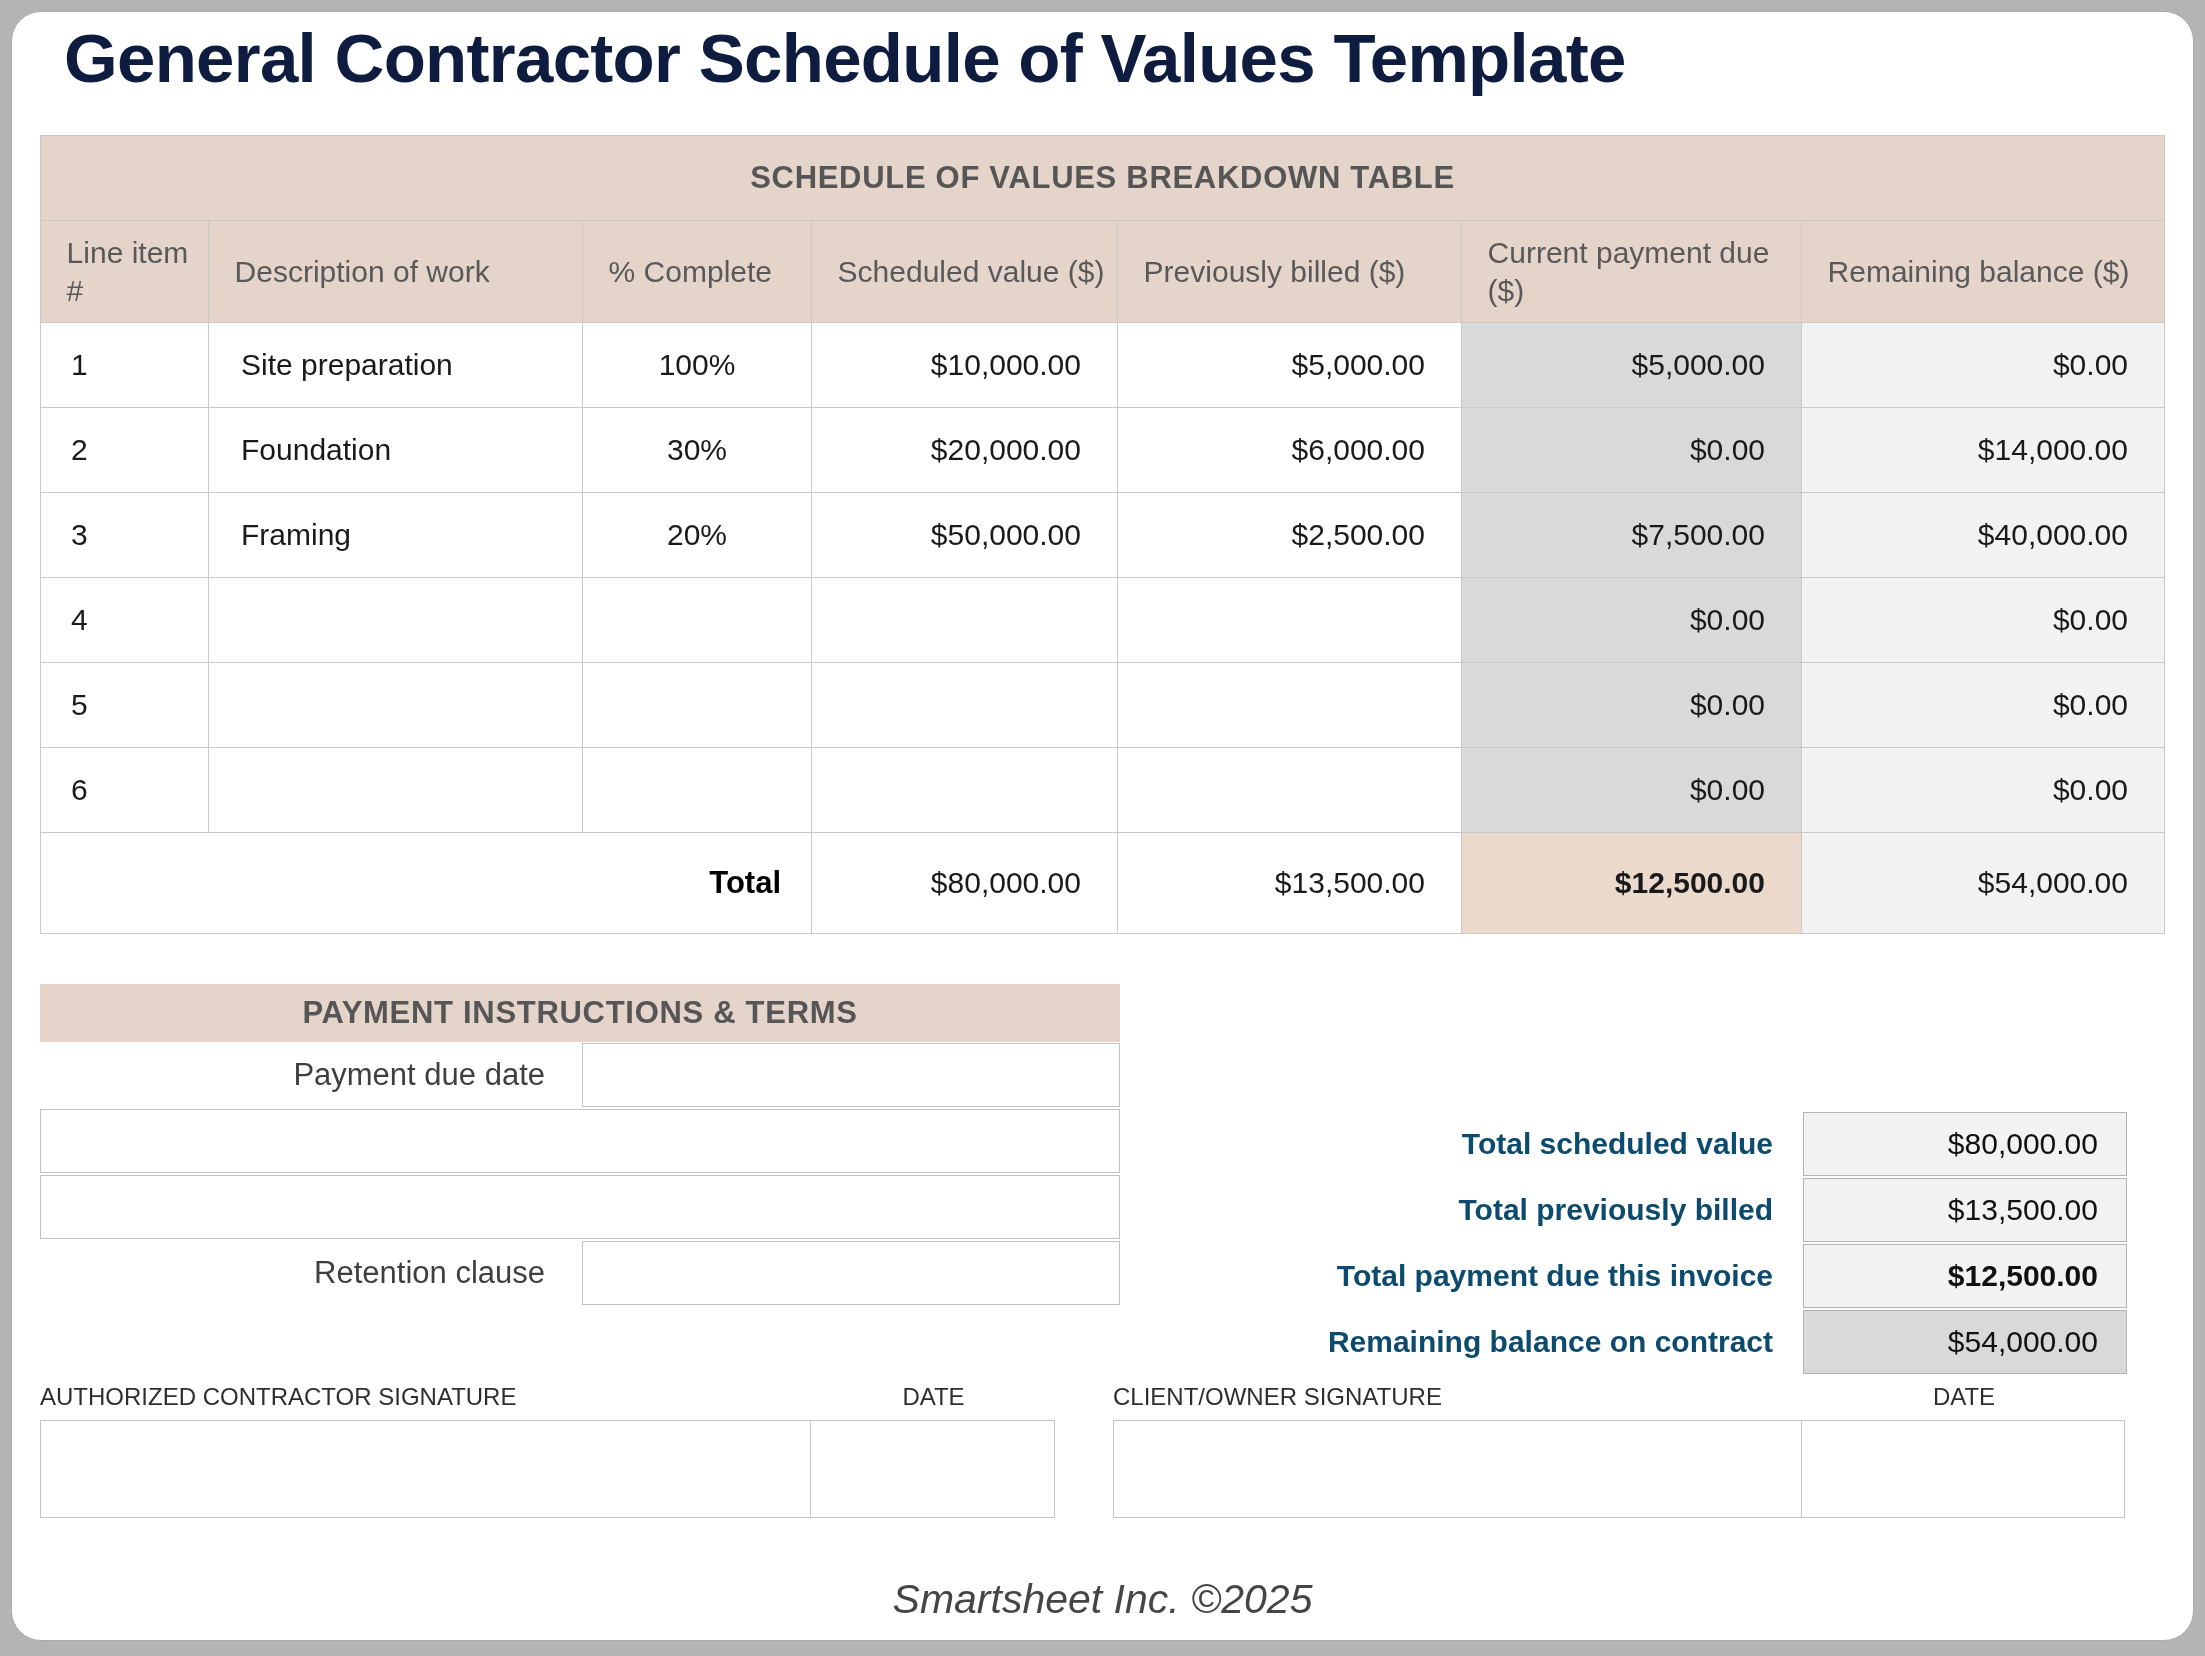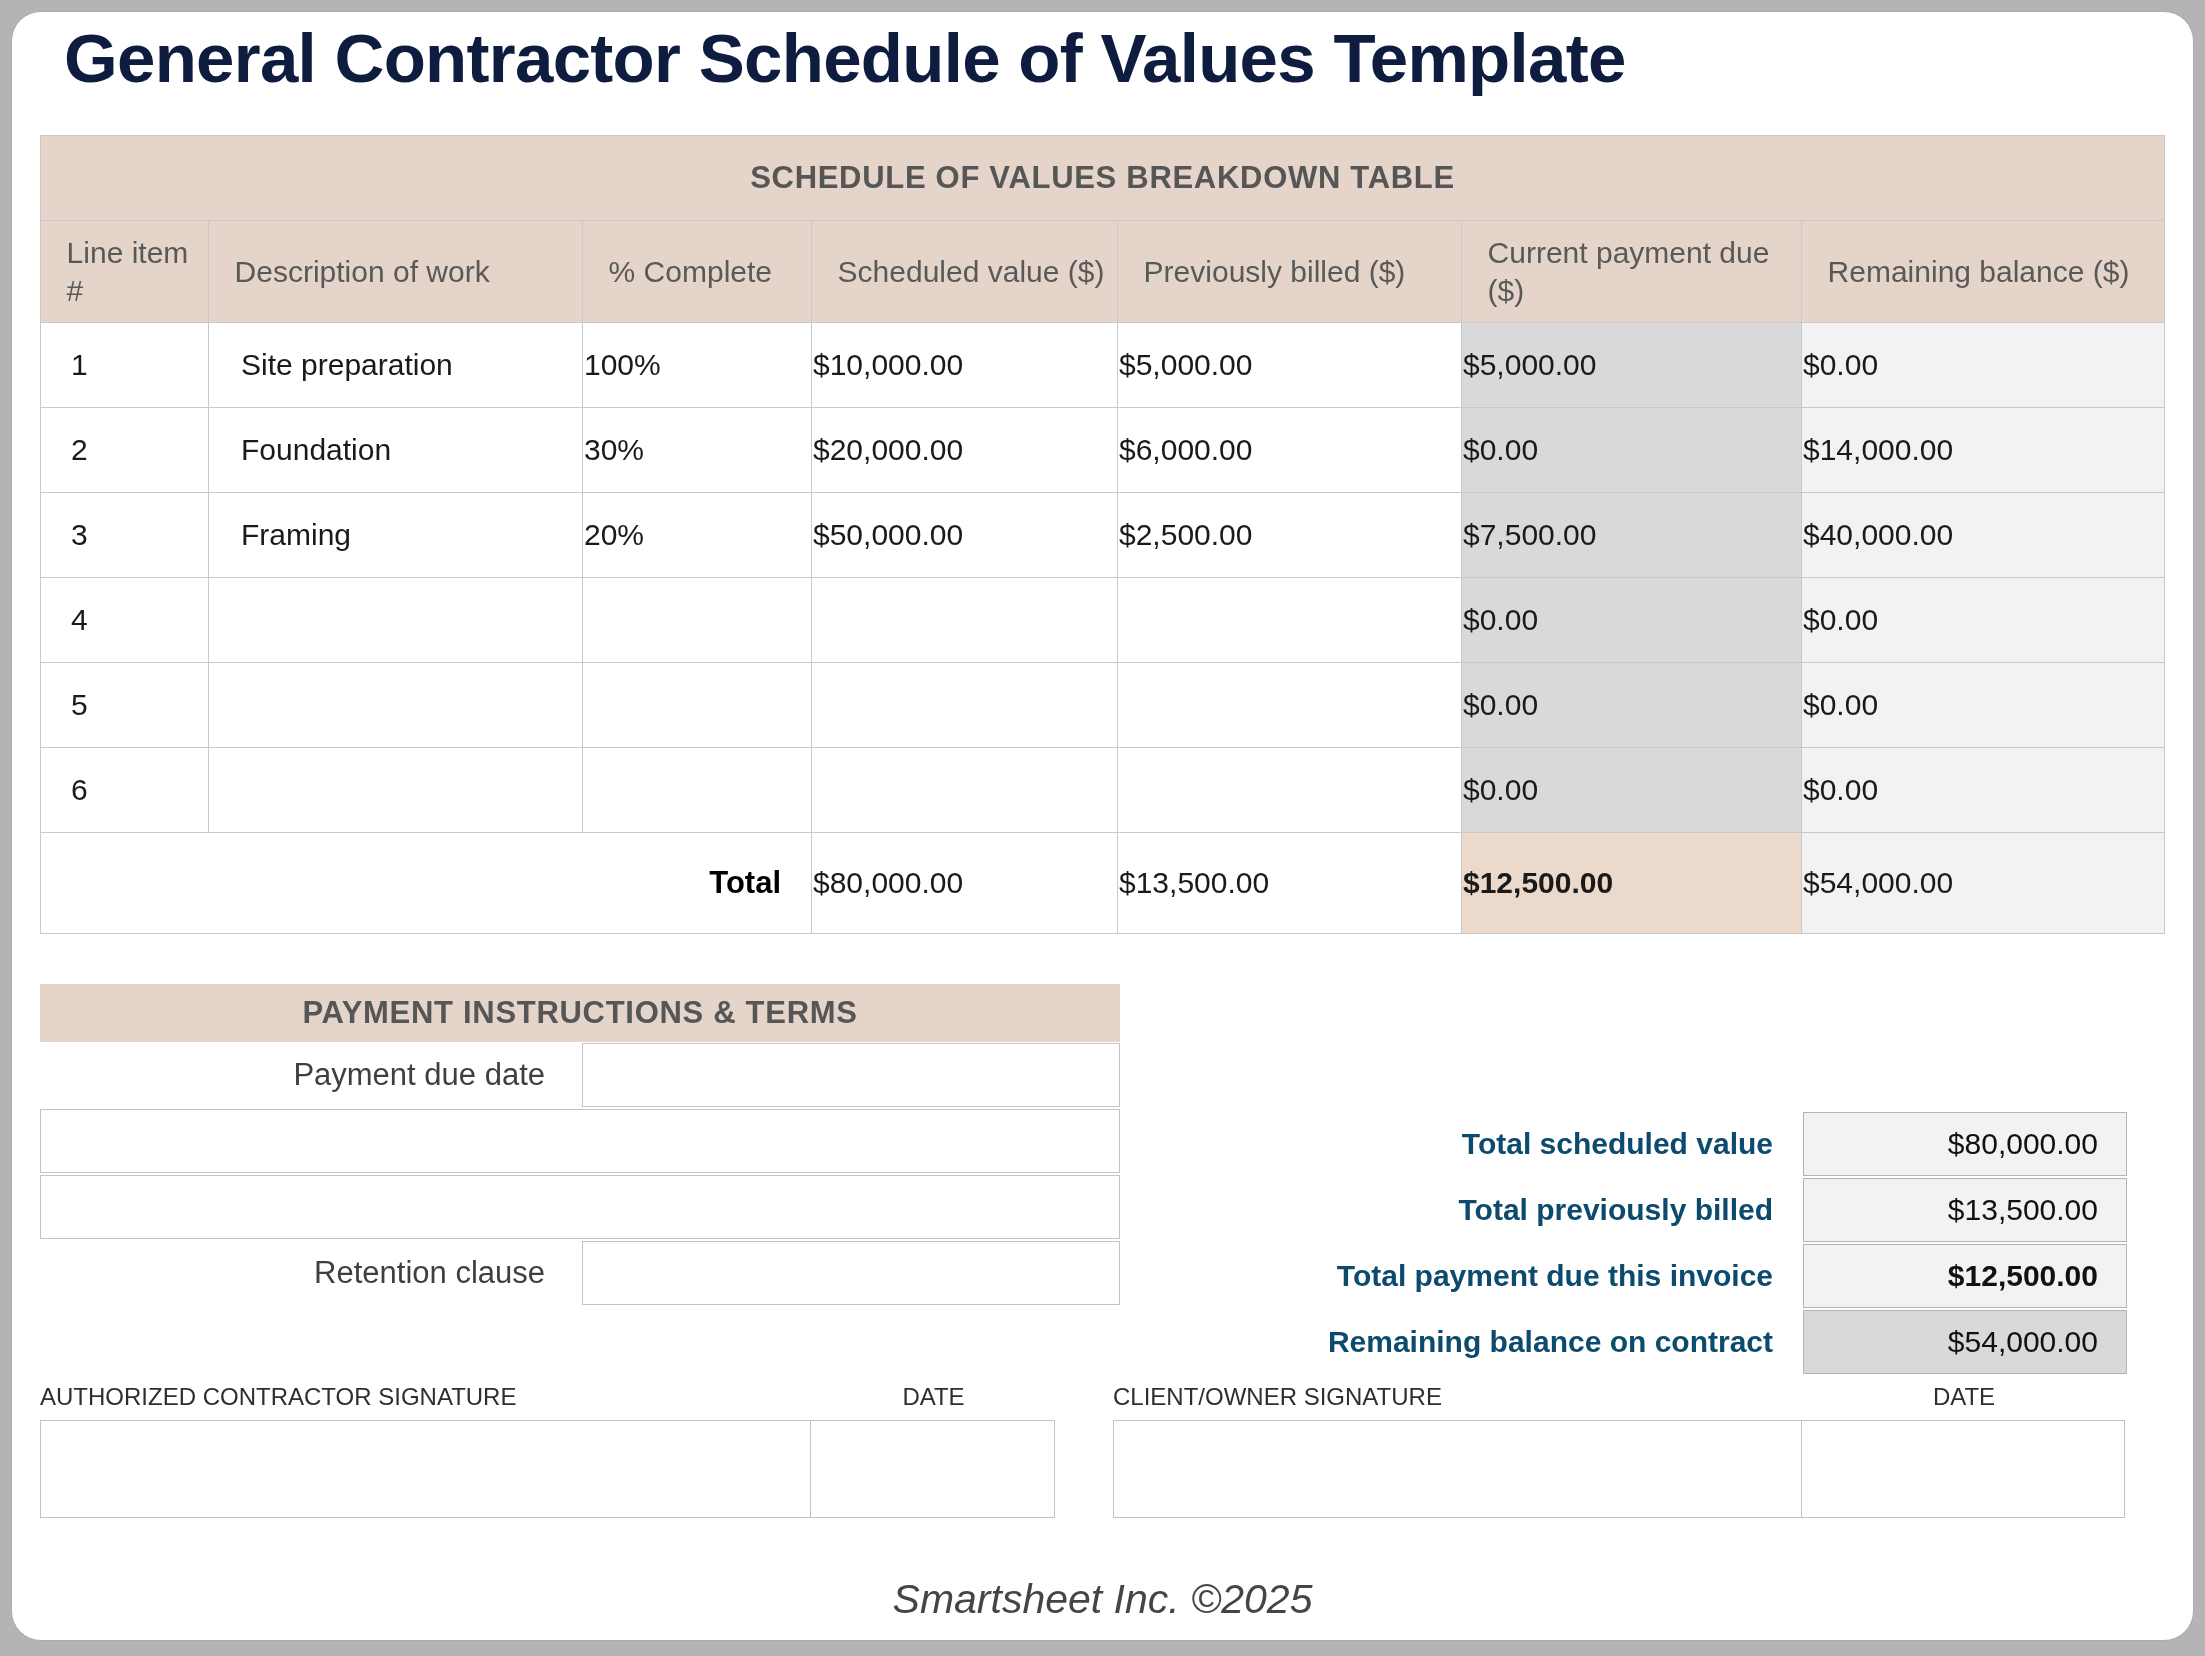--- a/index.html
+++ b/index.html
@@ -28,22 +28,22 @@
     height:57px;background:#e5d4c9;color:#565656;
     font-size:31px;font-weight:bold;text-align:center;letter-spacing:0.7px;
   }
   table.sov th{
     height:102px;background:#e5d4c9;color:#595959;font-weight:normal;
     font-size:30px;text-align:left;padding-left:25.6px;line-height:1.25;
   }
   table.sov td{height:85px;}
   .c-line{padding-left:30px;}
   .c-desc{padding-left:32px;}
-  .c-pct{}
-  .money{text-align:left;padding-right:15px;}
+  .c-pct{text-align:center;}
+  .money{text-align:right;padding-right:36px;}
   .col-cur{background:#d9d9d9;}
   .col-rem{background:#f2f2f2;}
   tr.total-row td{height:101px;}
   .total-label{text-align:right;padding-right:30px;font-weight:bold;color:#000;font-size:31px;}
   .cur-total{background:#ebd9cc;font-weight:bold;}
   
   .pay-section{position:absolute;left:40px;top:984px;width:1080px;}
   .pay-band{
     height:58px;background:#e5d4c9;color:#565656;
     font-size:31px;font-weight:bold;text-align:center;line-height:58px;letter-spacing:0.7px;

